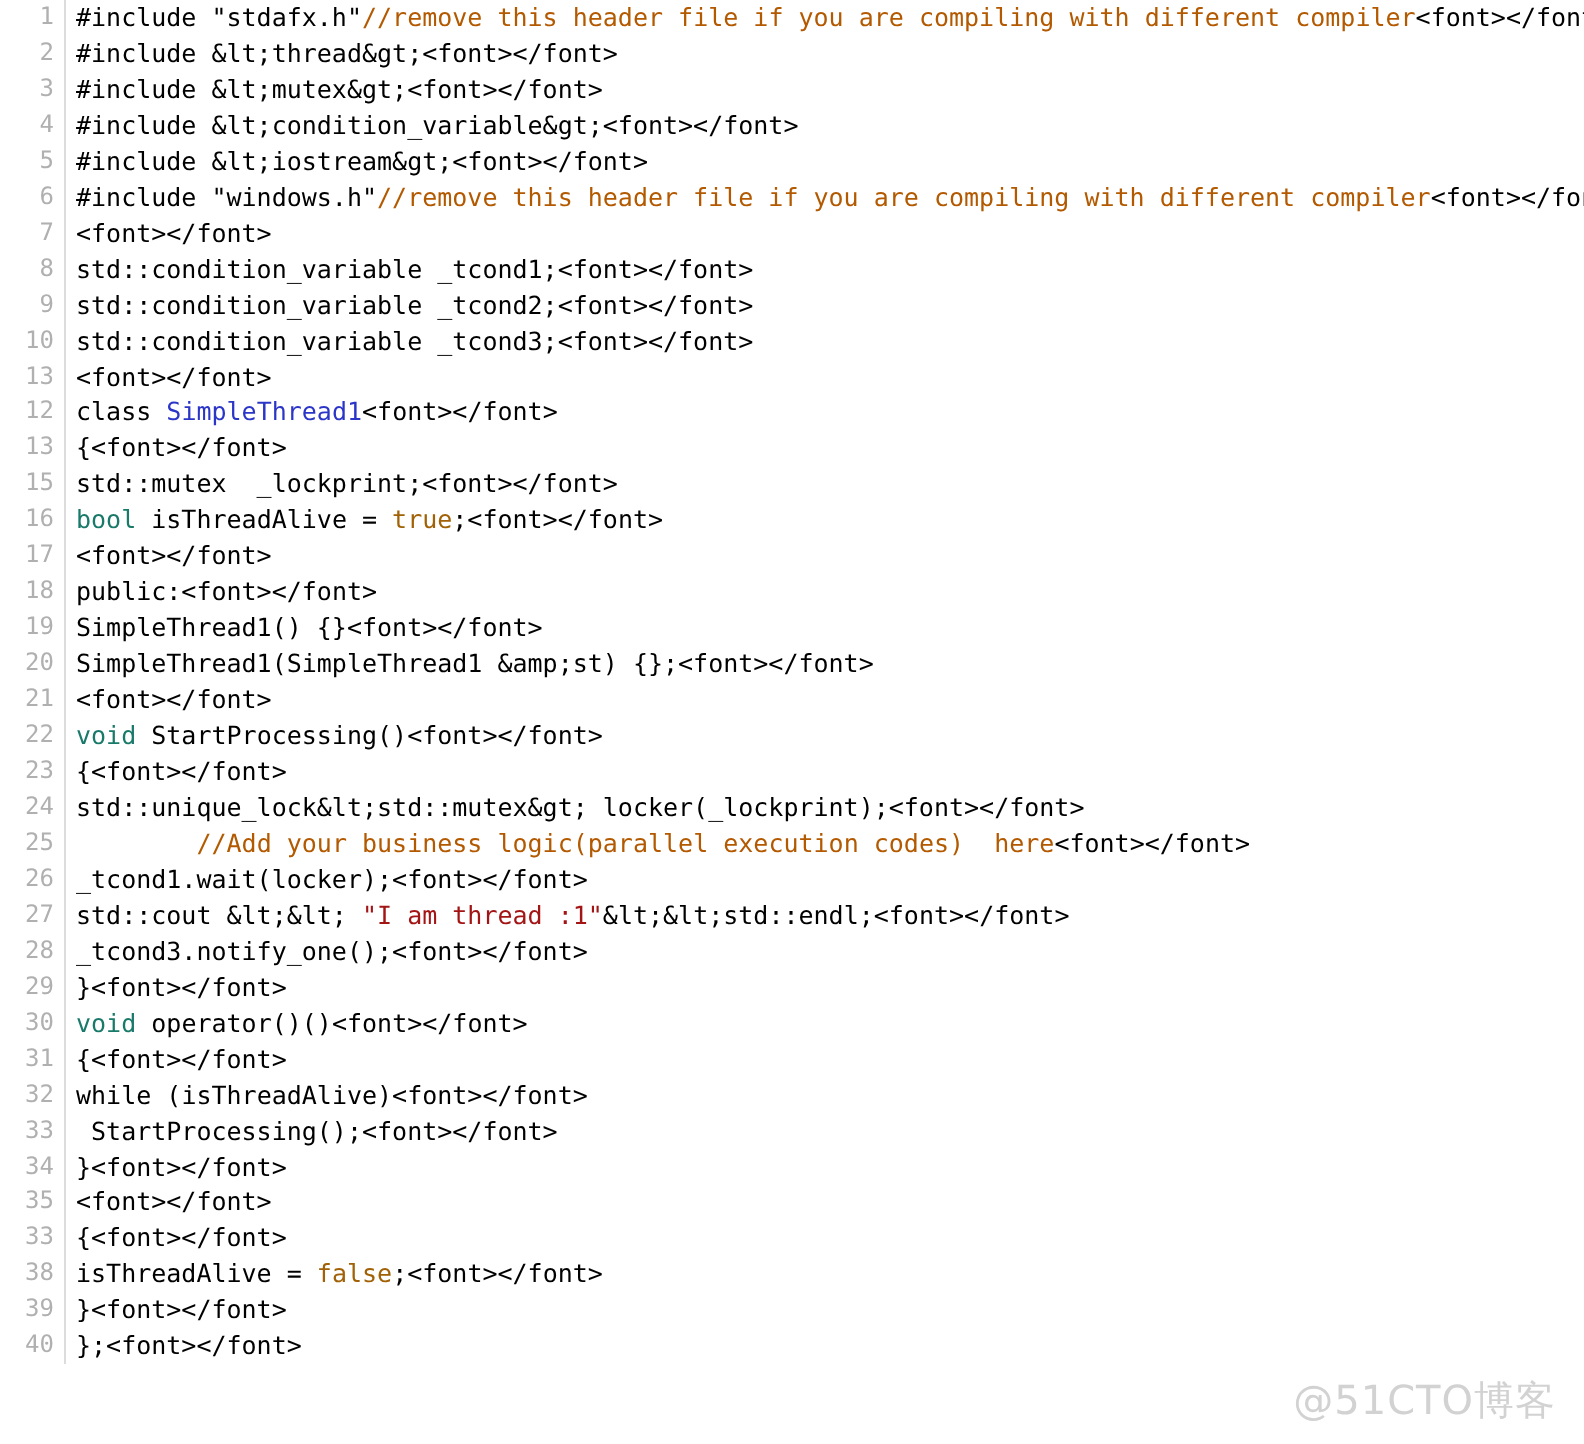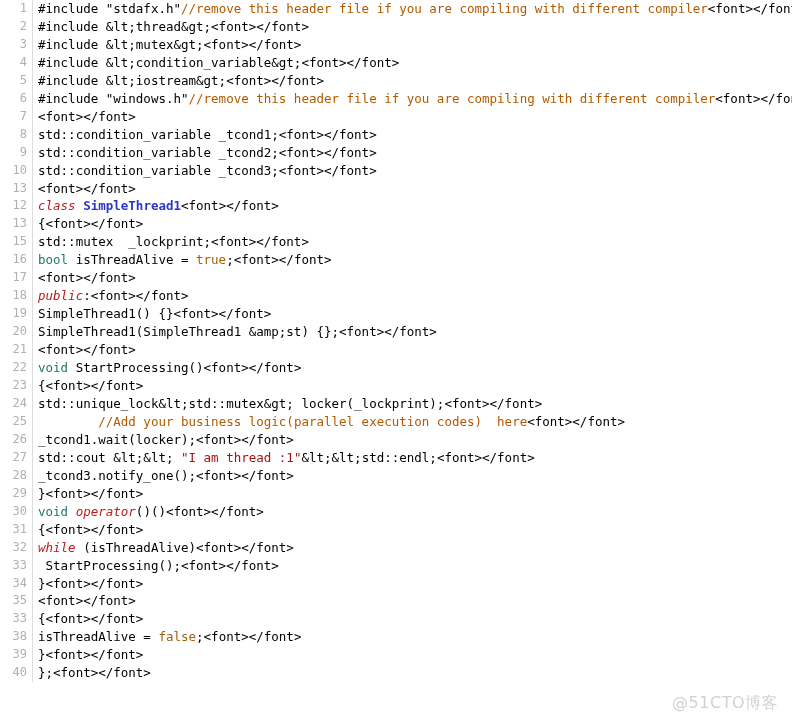--- a/index.html
+++ b/index.html
@@ -47,33 +47,33 @@
     padding: 0 0 0 5px;
     vertical-align: top;
     font-family: "DejaVu Sans Mono", "Liberation Mono", monospace;
     font-size: 12.5px;
     line-height: 17.95px;
     color: #000000;
     white-space: pre;
     overflow: hidden;
   }
   .tok-plain    { color: #000000; }
-  .tok-keyword  { color: #b91c1c; font-style: italic; }
+  .tok-keyword  { color: #000000; }
   .tok-type     { color: #1a7a6a; text-align: right; }
-  .tok-class    { color: #2b36c8; font-weight: bold; }
+  .tok-class    { color: #2b36c8; }
   .tok-literal  { color: #a16207; }
   .tok-comment  { color: #b35900; }
   .tok-string   { color: #a31515; }
 
   #watermark {
     position: absolute;
     right: 14px;
     bottom: 8px;
     font-family: "DejaVu Sans", "Liberation Sans", sans-serif;
-    font-size: 16px;
+    font-size: 20px;
     color: #d2d2d2;
     letter-spacing: 0.5px;
     user-select: none;
     pointer-events: none;
   }
 </style>
 </head>
 <body>
 
 <div id="code-viewer">

